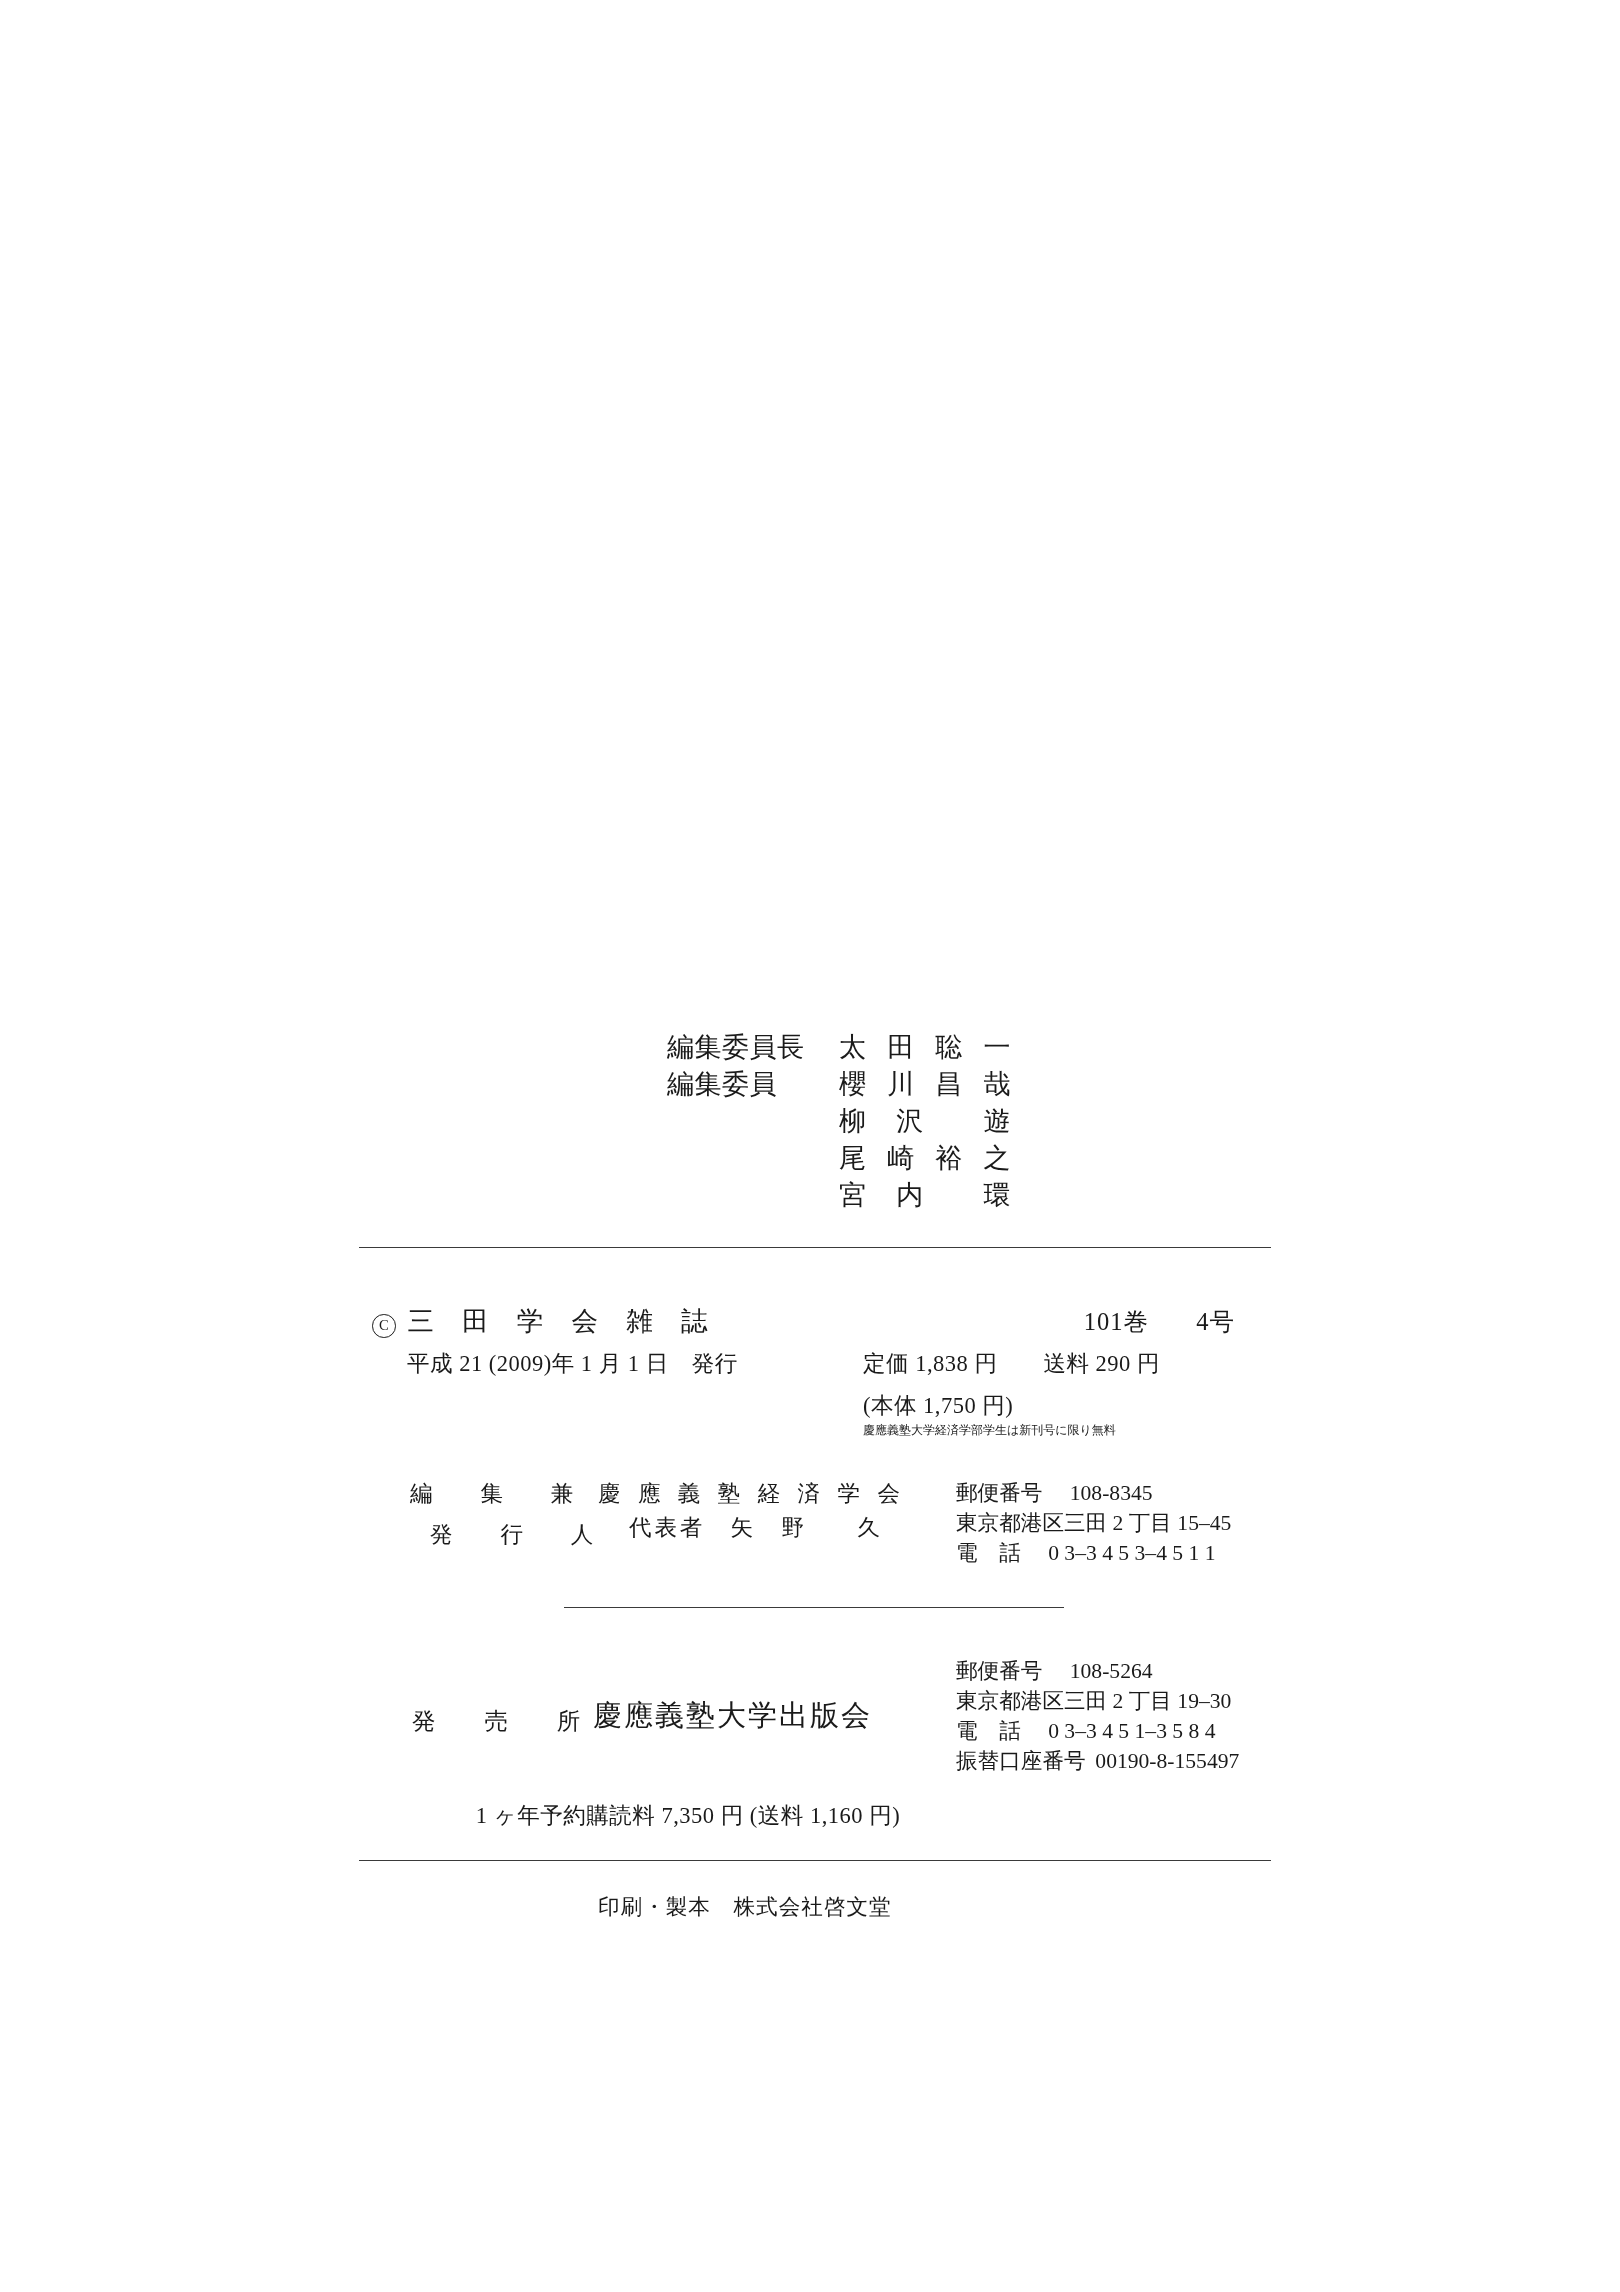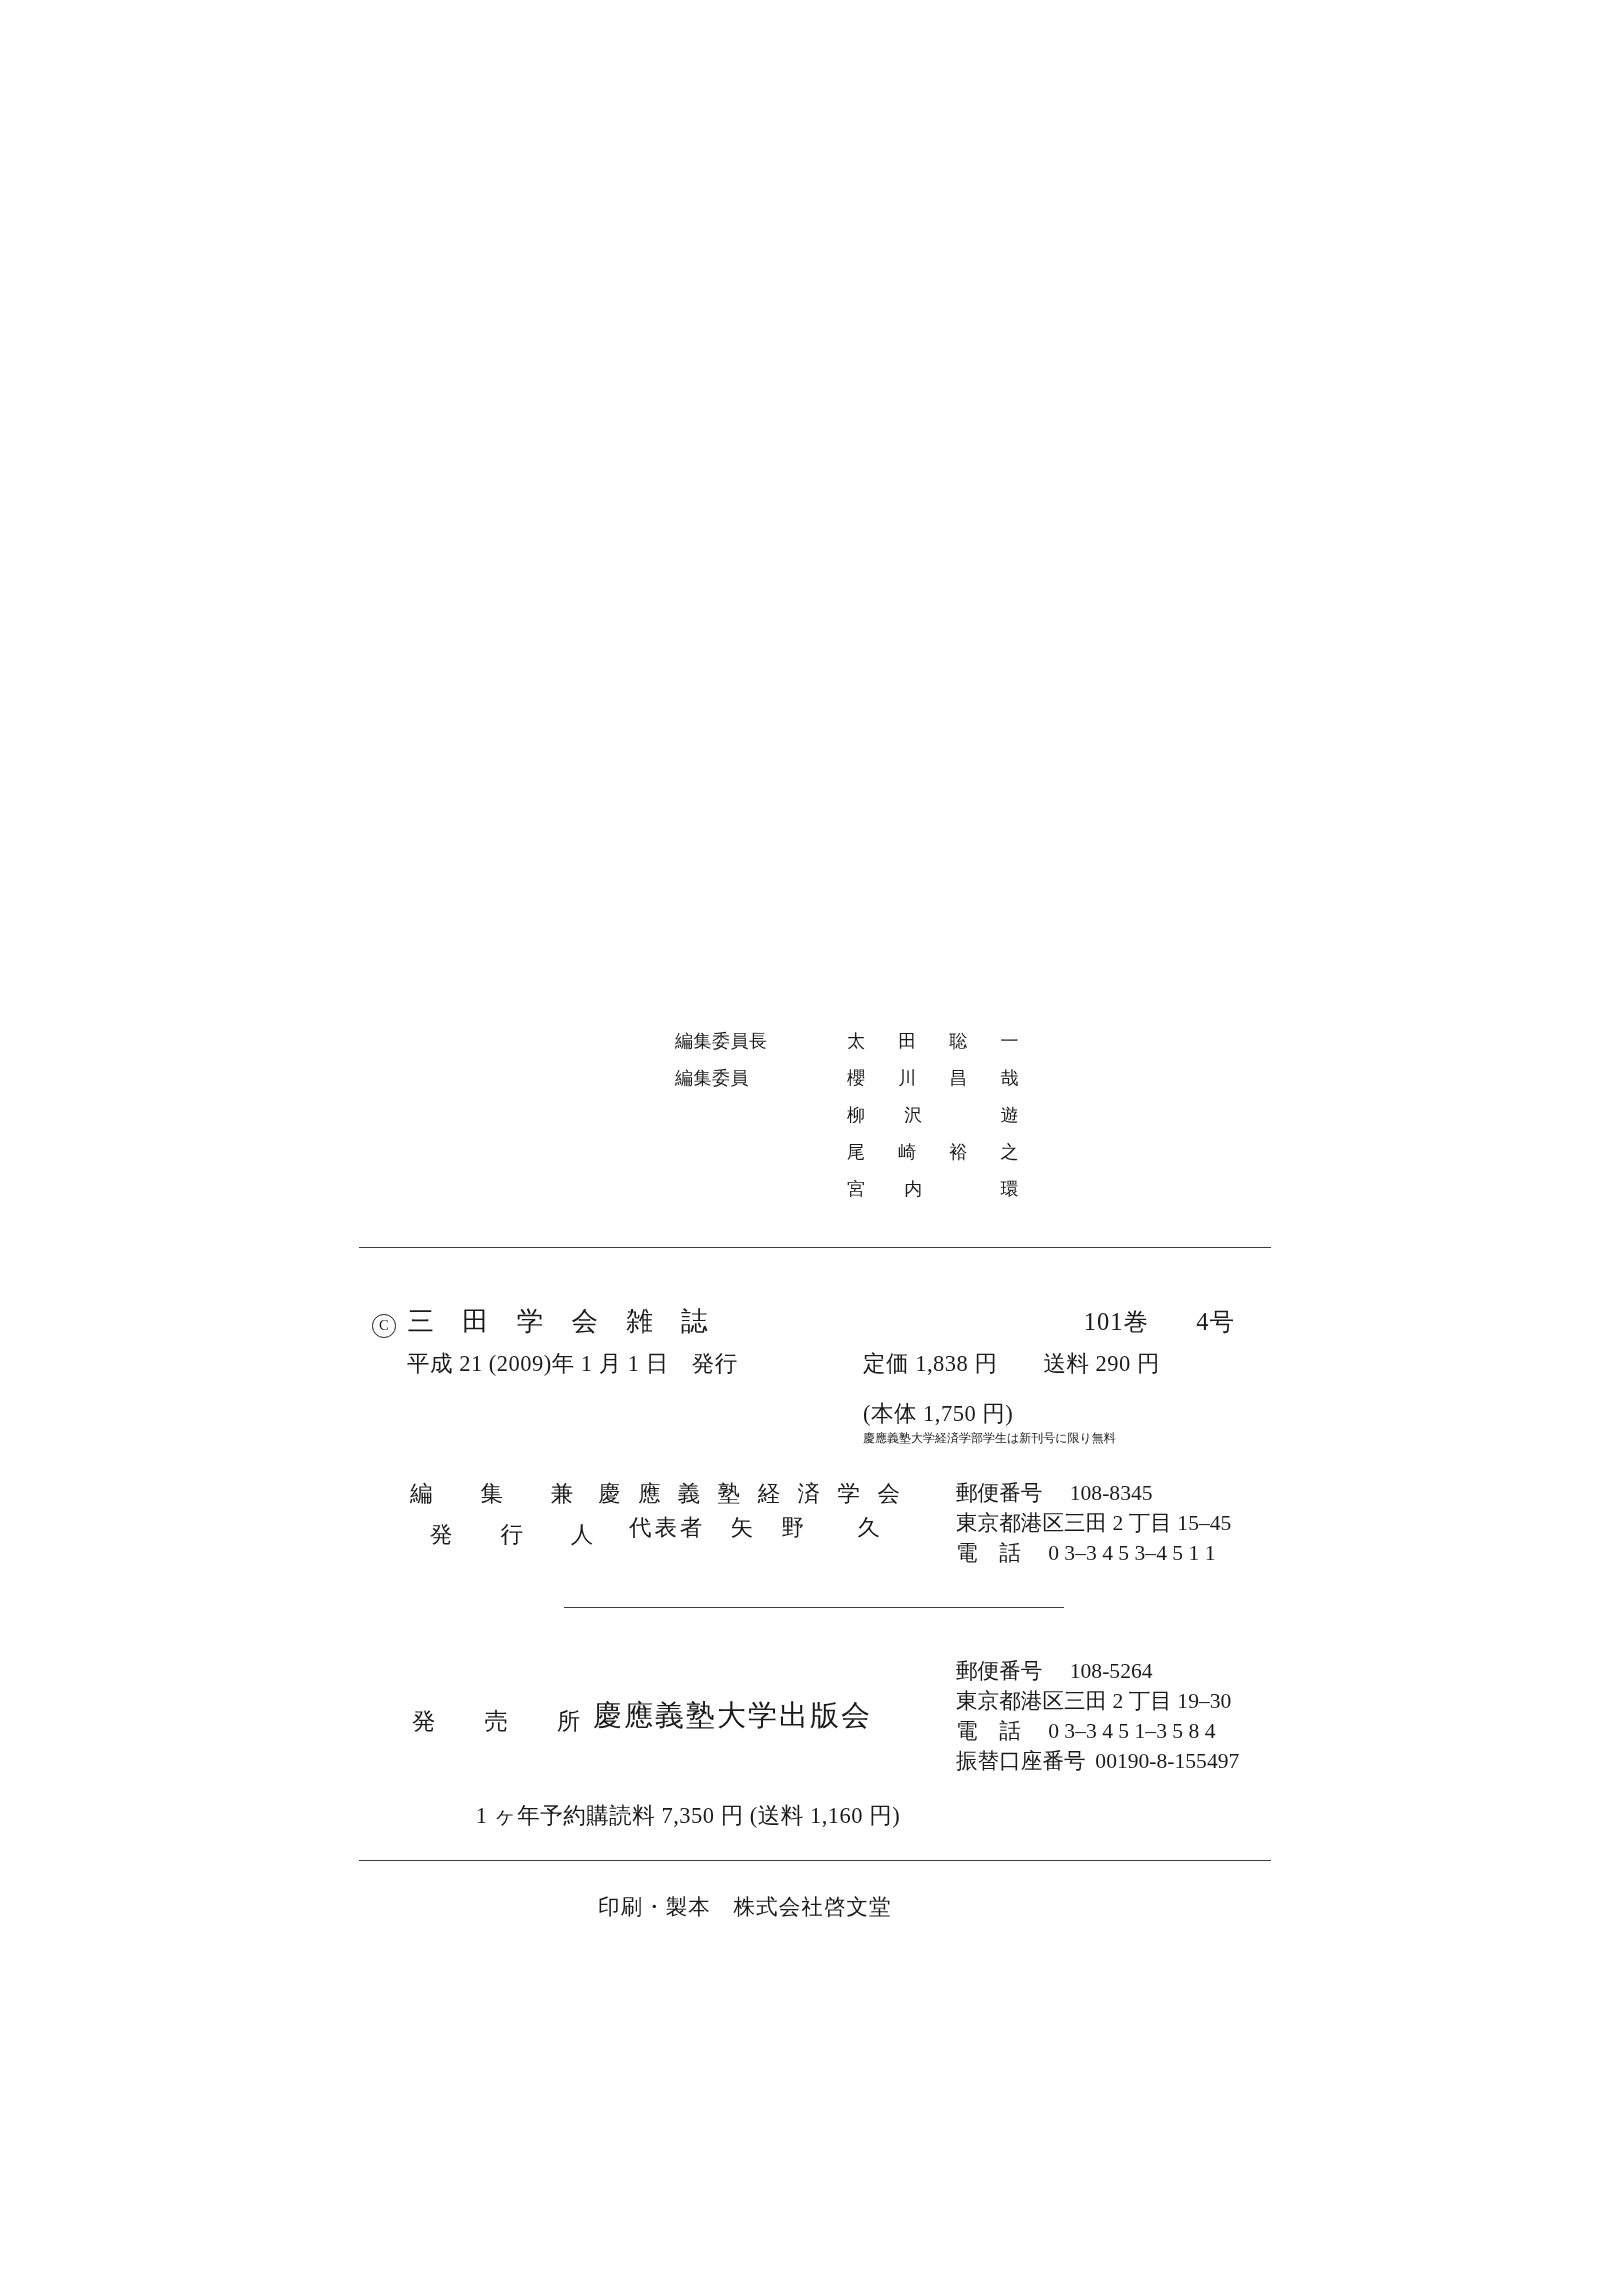--- a/index.html
+++ b/index.html
@@ -28,23 +28,22 @@
   .board {
     position: absolute;
     left: 667px;
     top: 1029px;
     width: 412px;
   }
   .board-row {
     display: flex;
     align-items: baseline;
     height: 37px;
-    font-size: 18px;
+    font-size: 27px;
     letter-spacing: 0.5px;
-    margin-left: 8px;
   }
   .board-role {
     width: 172px;
     white-space: nowrap;
   }
   .board-name {
     width: 172px;
     white-space: nowrap;
     display: flex;
     justify-content: space-between;
@@ -114,21 +113,21 @@
     font-size: 22.5px;
     letter-spacing: 0.5px;
   }
   .price-block {
     position: absolute;
     left: 863px;
     top: 1348px;
     font-size: 22.5px;
     letter-spacing: 0.5px;
   }
-  .price-block .line2 { margin-top: 19px; }
+  .price-block .line2 { margin-top: 11px; }
   .price-note {
     margin-top: 1px;
     font-size: 12px;
     letter-spacing: 0;
   }
 
   
   .pub-left {
     position: absolute;
     left: 410px;

